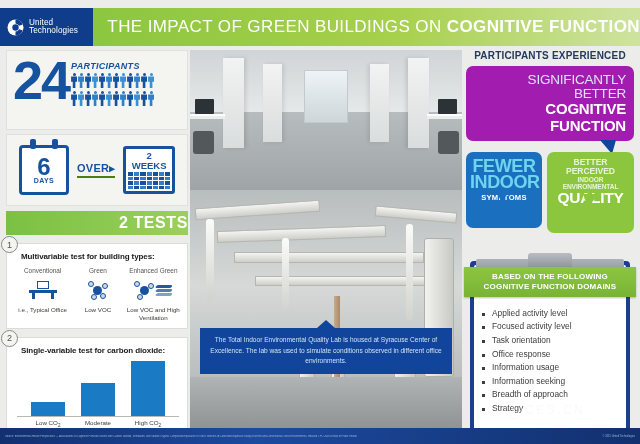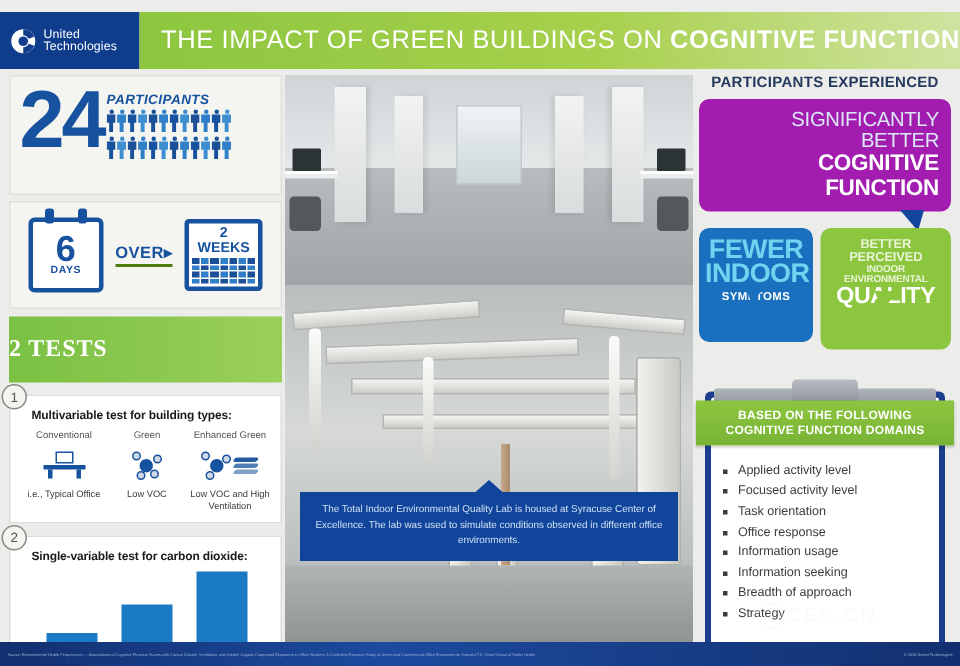--- a/index.html
+++ b/index.html
@@ -53,22 +53,22 @@
   .cal6 .d { font-size:7px; font-weight:bold; color:#17529e; letter-spacing:.4px; }
   #over-lbl { font-size:11px; font-weight:bold; color:#17529e; letter-spacing:.3px;
               border-bottom:2px solid #4d7c0f; padding-bottom:1px; }
   .cal2 { width:52px; height:48px; border:3px solid #17529e; border-radius:3px; background:#fff;
           padding:2px; display:flex; flex-direction:column; }
   .cal2 .t { font-size:9.5px; font-weight:bold; color:#17529e; text-align:center; line-height:1; margin-bottom:2px; }
   .cal2 .grid { flex:1; display:grid; grid-template-columns:repeat(7,1fr); grid-template-rows:repeat(4,1fr); gap:1px; }
   .cal2 .grid span { background:#2f7fc9; }
   .cal2 .grid span.alt { background:#1b4f97; }
 
-  #tests-bar { height:44px; margin-top:5px; background:linear-gradient(90deg,#7ac143,#9bcf5b);
-               display:flex; align-items:center; justify-content:flex-start;font-family:Liberation Serif, serif; }
+  #tests-bar { height:24px; margin-top:5px; background:linear-gradient(90deg,#7ac143,#9bcf5b);
+               display:flex; align-items:center; justify-content:flex-end; }
   #tests-bar span { color:#fff; font-size:16px; font-weight:bold; letter-spacing:.6px; }
 
   .test-card { position:relative; margin-top:8px; background:#fff; border:1px solid #dcdcd8; padding:6px 6px 6px 8px; }
   .test-num { position:absolute; left:-6px; top:-8px; width:17px; height:17px; border:1.4px solid #8a8a86;
               border-radius:50%; background:#f4f4f1; display:flex; align-items:center; justify-content:center;
               font-size:9px; color:#55554f; }
   .test-title { font-size:8px; font-weight:bold; color:#1a1a1a; margin:2px 0 6px 6px; letter-spacing:-.1px; }
 
   #bt-cols { display:flex; justify-content:space-around; align-items:flex-start; }
   .bt-col { width:54px; text-align:center; }

